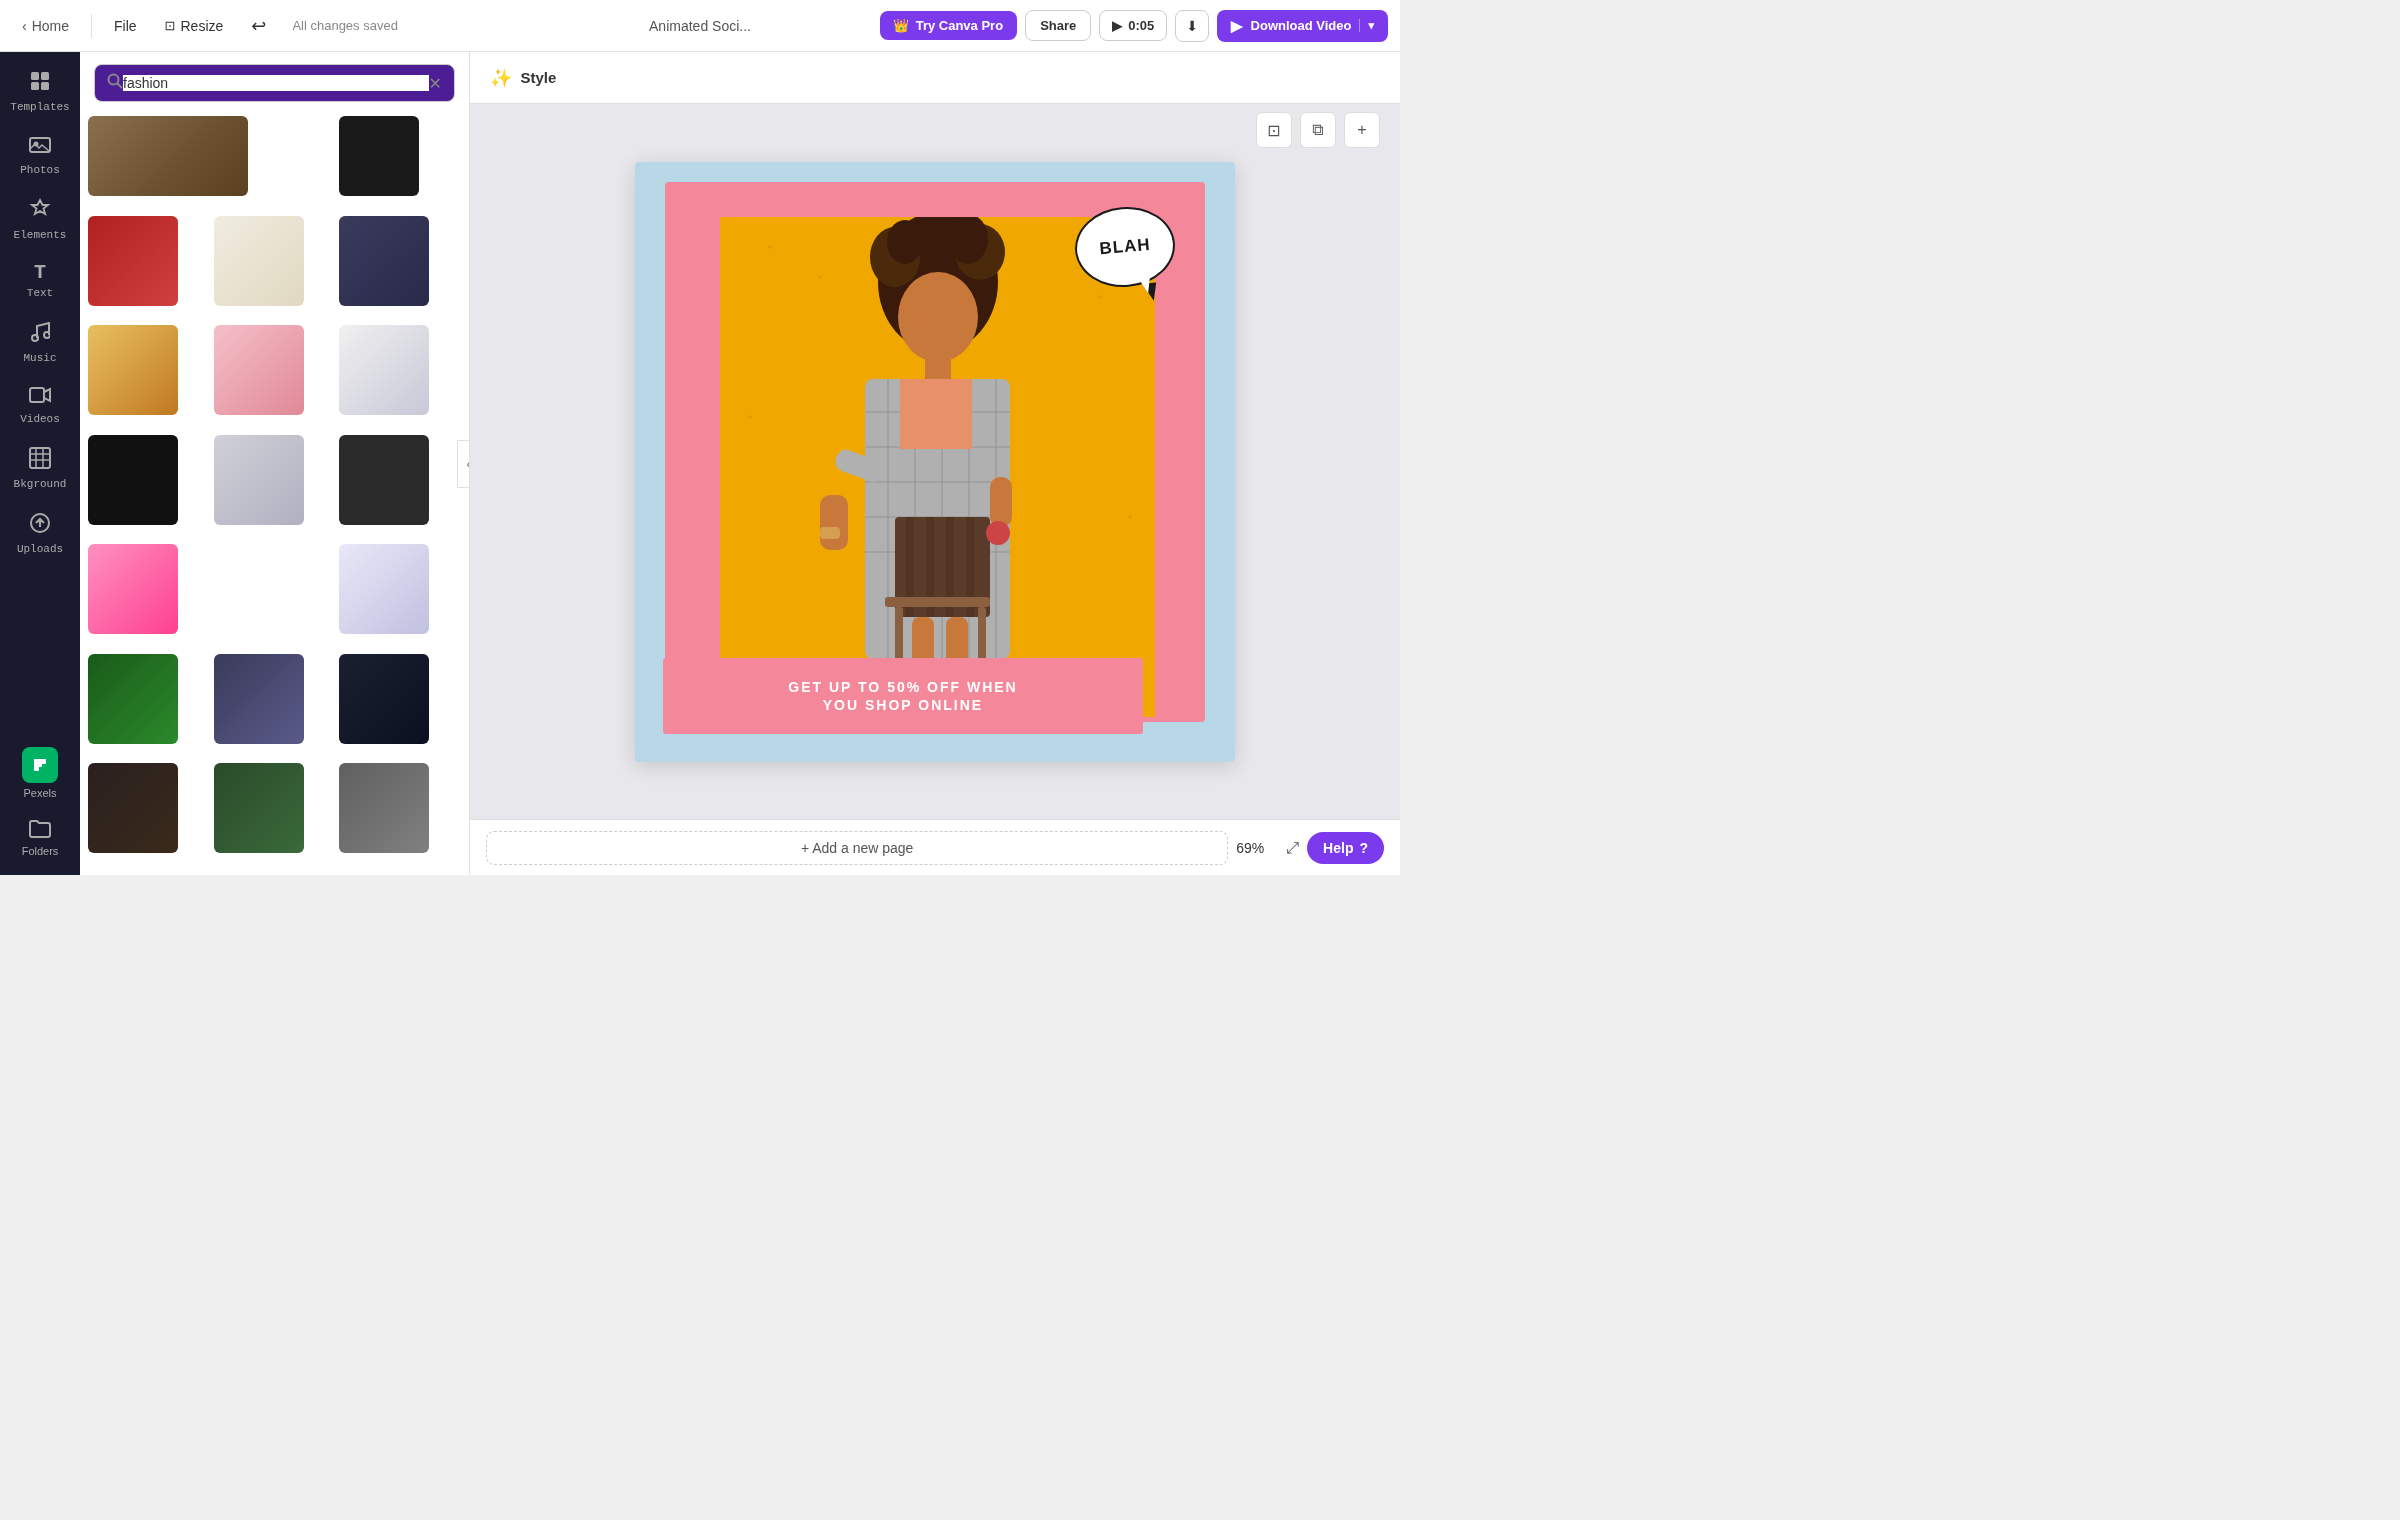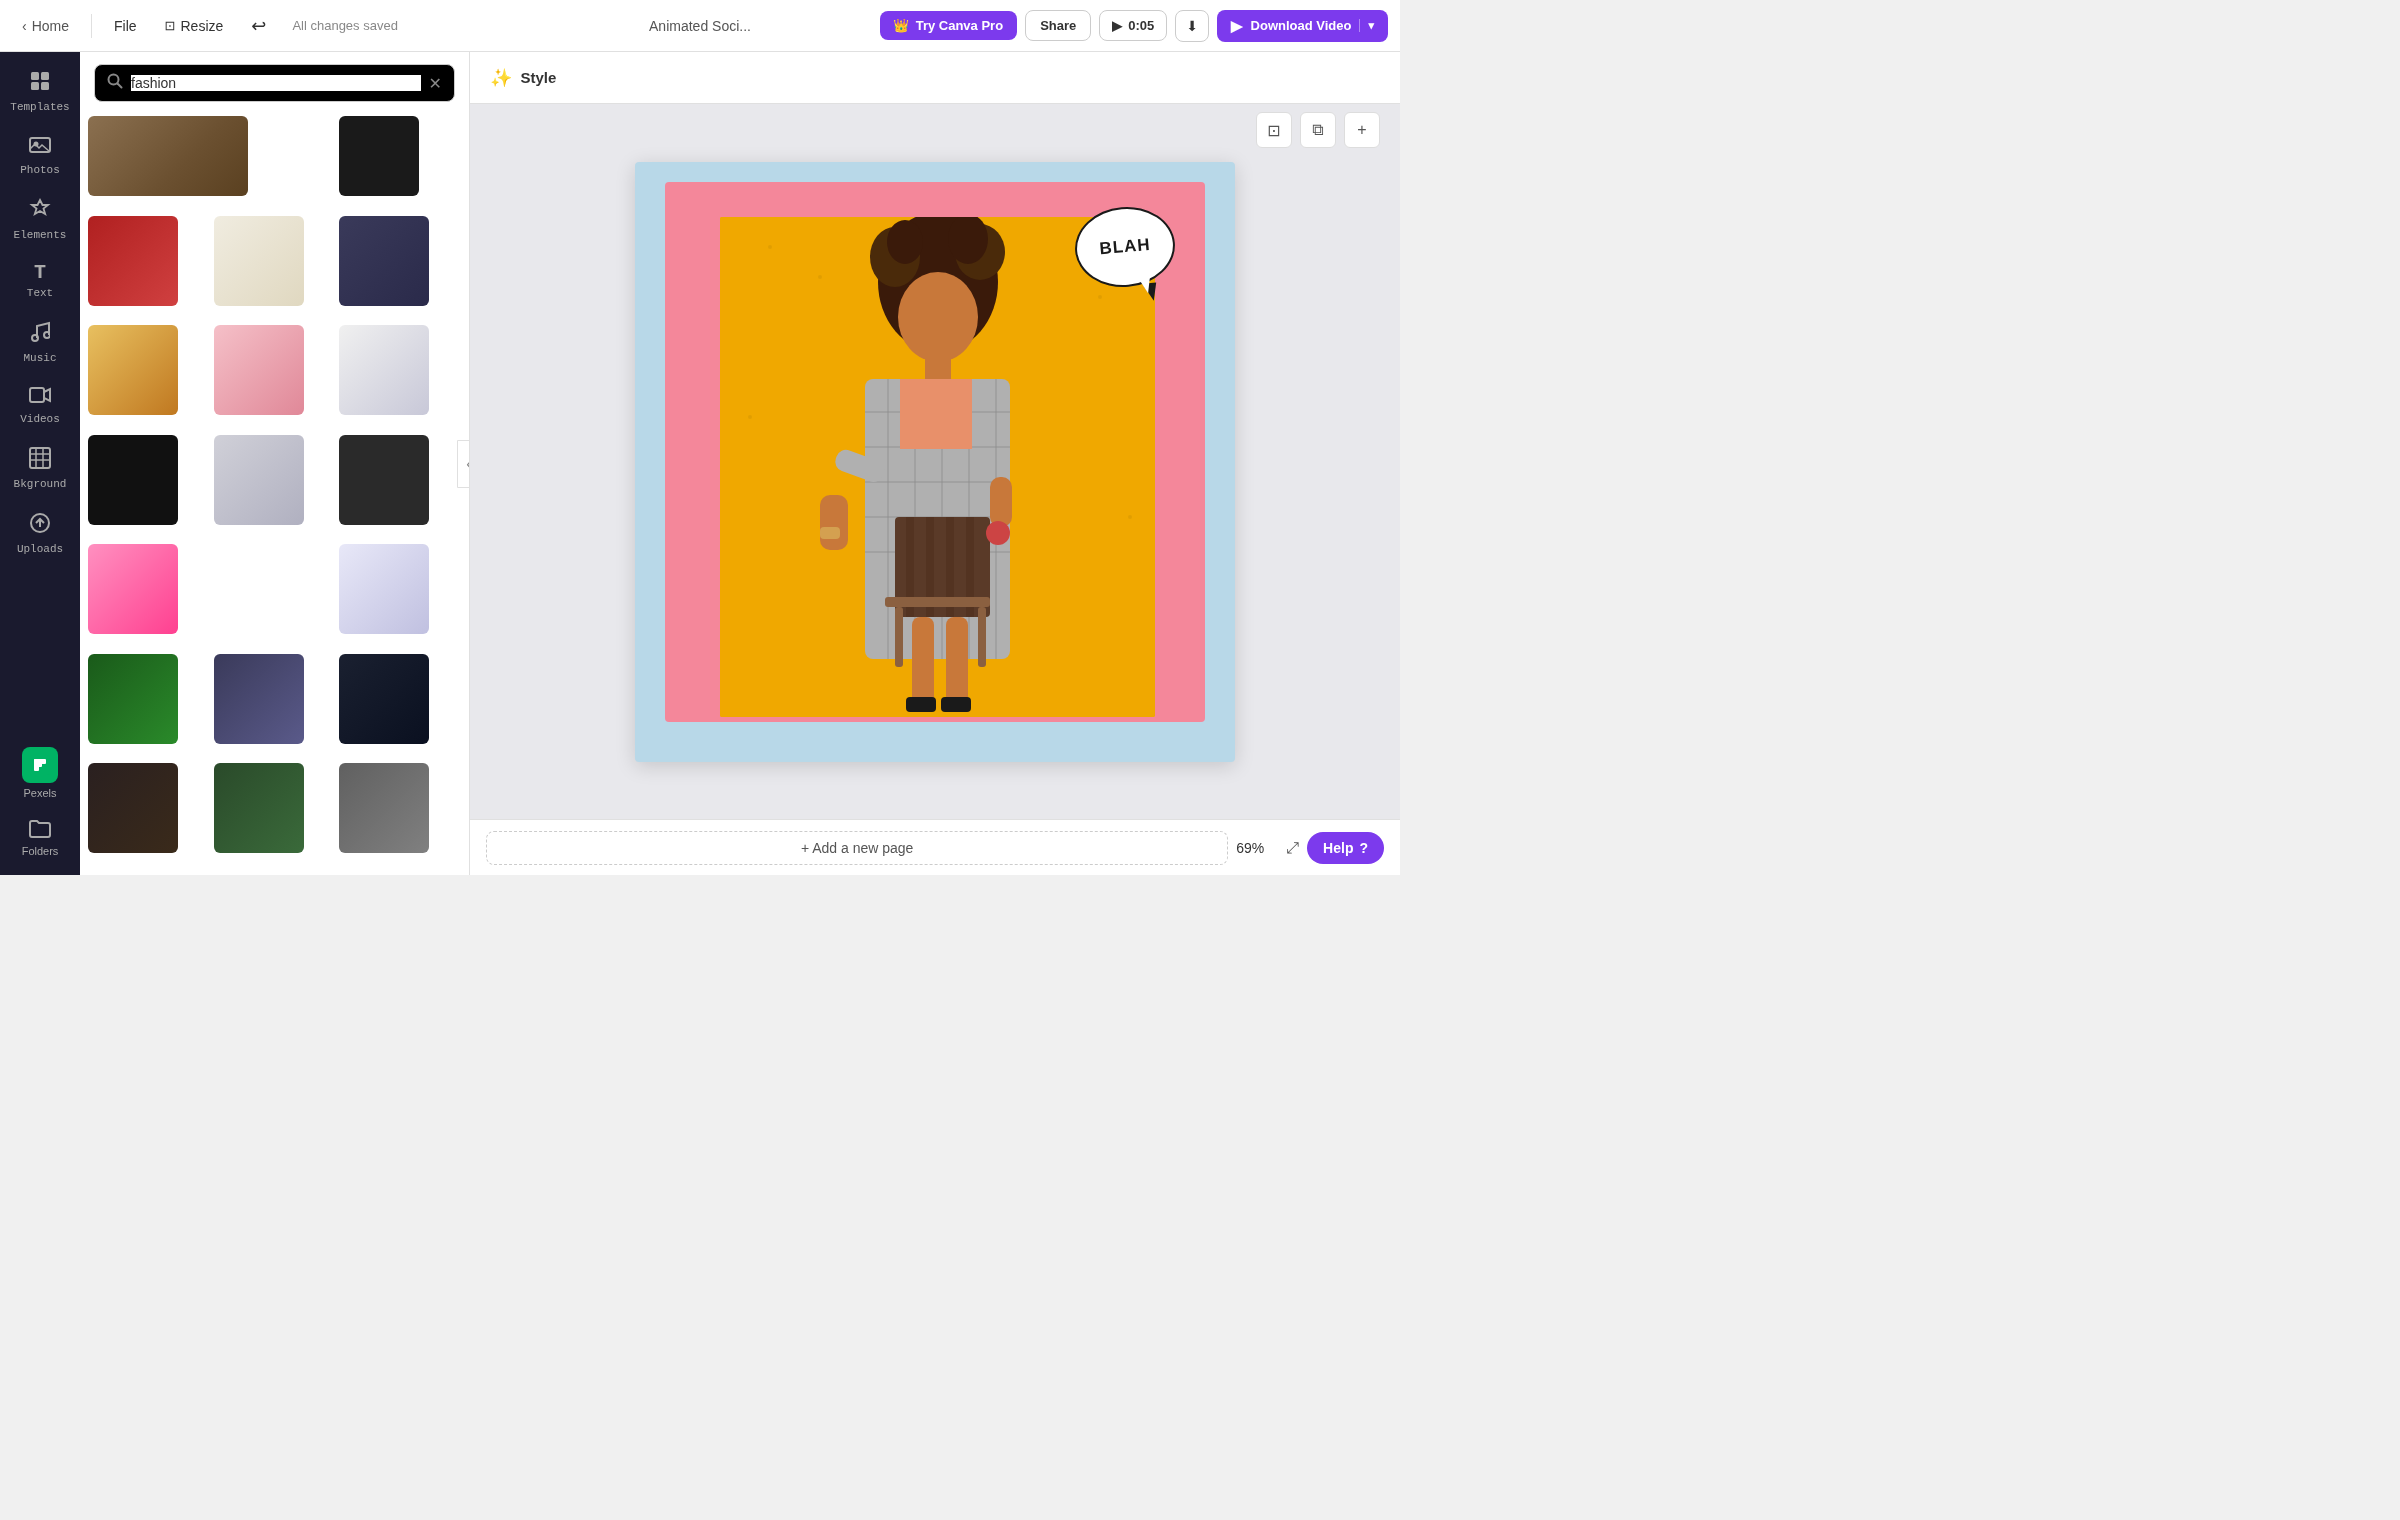--- a/index.html
+++ b/index.html
@@ -79,23 +79,23 @@
 
     
     .panel {
       width: 390px; background: #fff; border-right: 1px solid #e0e0e0;
       display: flex; flex-direction: column; flex-shrink: 0; overflow: hidden;
     }
     .panel-search {
       padding: 12px 14px 8px;
     }
     .search-box {
-      display: flex; align-items: center; gap: 8px;
+      display: flex; align-items: center; gap: 0;
       border: 1.5px solid #ccc; border-radius: 8px; padding: 8px 12px;
-      background: #000000;
+      background: #4c1d95;
     }
     .search-box input {
       border: none; outline: none; font-size: 14px; flex: 1; color: #333;
     }
     .search-box .clear-btn { background: none; border: none; cursor: pointer; color: #888; font-size: 16px; }
     .photo-grid {
       flex: 1; overflow-y: auto; padding: 6px 8px;
       display: grid; grid-template-columns: repeat(3, 1fr); gap: 4px;
     }
     .photo-item {
@@ -553,20 +553,24 @@
             <rect x="100" y="310" width="20" height="12" rx="4" fill="#d4a050"></rect>
           </svg>
         </div>
 
 
         <div class="blah-bubble">
           <div class="blah-bubble-inner" style="position:absolute;inset:4px;background:#fff;border-radius:50%;z-index:1;"></div>
           <span class="blah-text" style="z-index:2;position:relative;">BLAH</span>
         </div>
 
+        <div class="bottom-sale-banner">
+          <div class="bottom-text">GET UP TO 50% OFF WHEN</div>
+          <div class="bottom-text">YOU SHOP ONLINE</div>
+        </div>
       </div>
     </div>
 
     <div class="bottom-bar">
       <button class="add-page-btn">
         <span>+ Add a new page</span>
       </button>
       <div class="zoom-indicator">
         <span>69%</span>
         <button class="zoom-expand">

